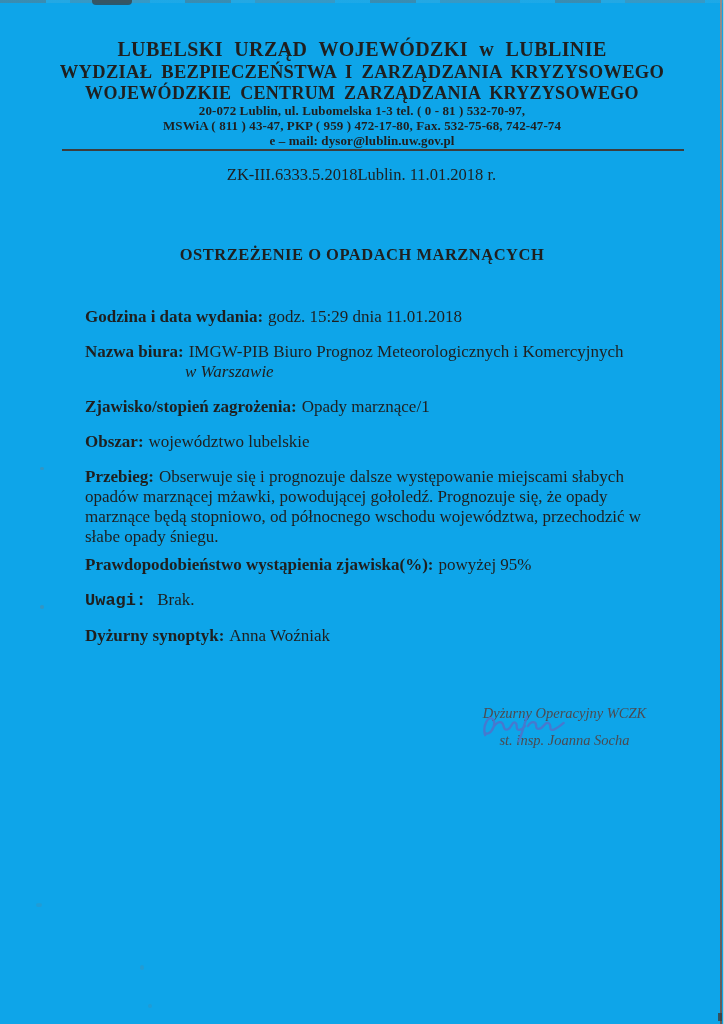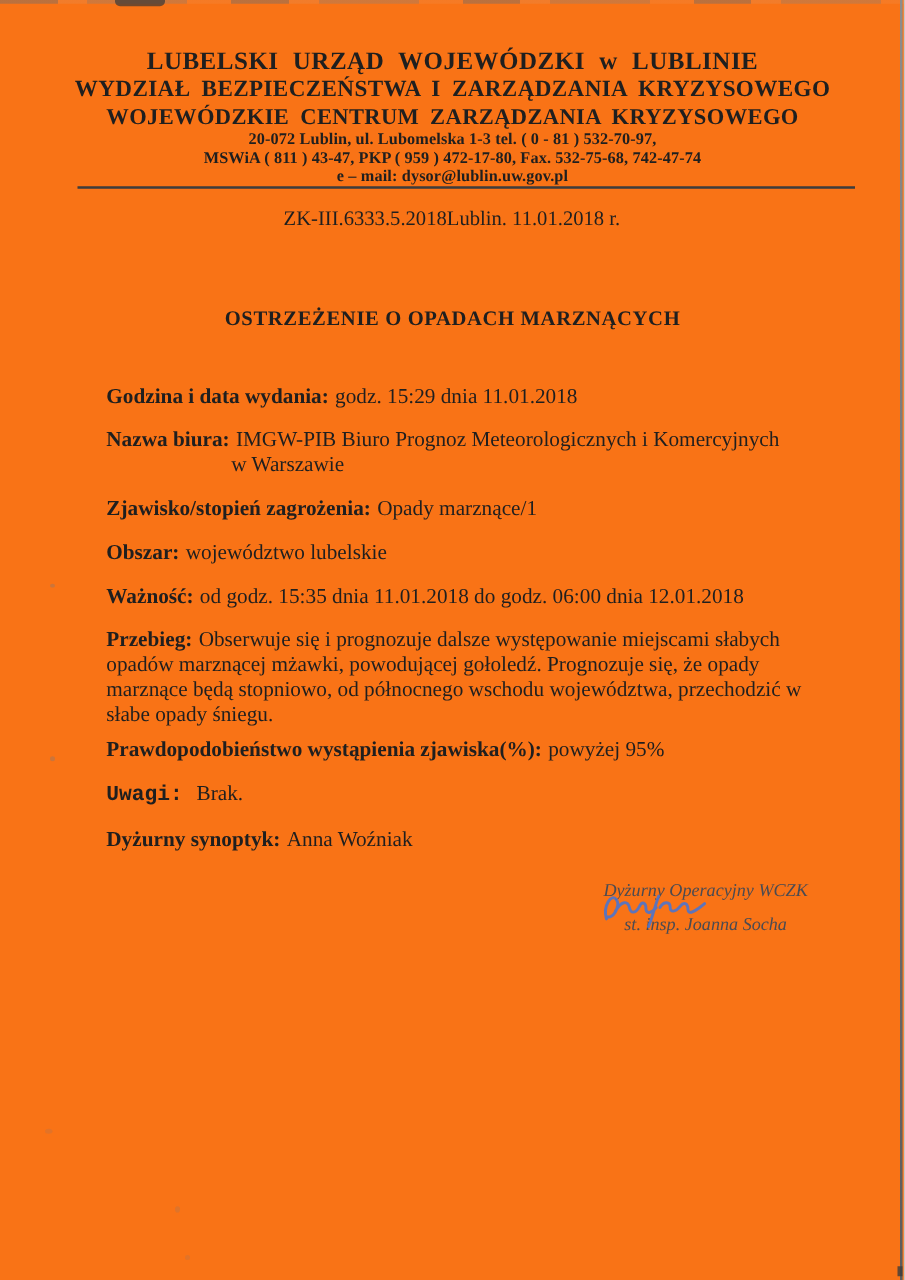--- a/index.html
+++ b/index.html
@@ -1,20 +1,20 @@
 <!DOCTYPE html>
 <html><head>
 <meta charset="utf-8">
 <style>
   html,body{margin:0;padding:0;background:#e9e9e9;}
   .page{
     position:relative;
     width:724px;height:1024px;
     margin:0 auto;
-    background:#f97316;
+    background:#0ea5e9;
     overflow:hidden;
     font-family:"Liberation Serif","DejaVu Serif",serif;
     color:#1f1f1f;
   }
   
   .artifact-top{
     position:absolute;top:0;left:0;right:0;height:3px;
     background:repeating-linear-gradient(90deg,
       rgba(110,110,110,.45) 0 46px, rgba(190,190,190,.12) 46px 70px,
       rgba(130,130,130,.35) 70px 150px, rgba(210,210,210,.08) 150px 185px);
@@ -104,30 +104,27 @@
   </div>
 
   <h1 class="doc-title">OSTRZEŻENIE O OPADACH MARZNĄCYCH</h1>
 
   <div class="fields">
     <p class="field">
       <span class="lbl">Godzina i data wydania:</span><span>godz. 15:29 dnia 11.01.2018</span>
     </p>
     <p class="field">
       <span class="lbl">Nazwa biura:</span><span>IMGW-PIB Biuro Prognoz Meteorologicznych i Komercyjnych</span>
-      <span class="cont-line" style="display:block;">w Warszawie</span>
+      <span class="cont-line" style="display:block;font-style:italic;">w Warszawie</span>
     </p>
     <p class="field">
       <span class="lbl">Zjawisko/stopień zagrożenia:</span><span>Opady marznące/1</span>
     </p>
     <p class="field">
       <span class="lbl">Obszar:</span><span>województwo lubelskie</span>
-    </p>
-    <p class="field">
-      <span class="lbl">Ważność:</span><span>od godz. 15:35 dnia 11.01.2018 do godz. 06:00 dnia 12.01.2018</span>
     </p>
     <p class="field para">
       <span class="lbl">Przebieg:</span><span>Obserwuje się i prognozuje dalsze występowanie miejscami słabych opadów marznącej mżawki, powodującej gołoledź. Prognozuje się, że opady marznące będą stopniowo, od północnego wschodu województwa, przechodzić w słabe opady śniegu.</span>
     </p>
     <p class="field">
       <span class="lbl">Prawdopodobieństwo wystąpienia zjawiska(%):</span><span>powyżej 95%</span>
     </p>
     <p class="field">
       <span class="lbl wide-gap">Uwagi:</span><span>Brak.</span>
     </p>

